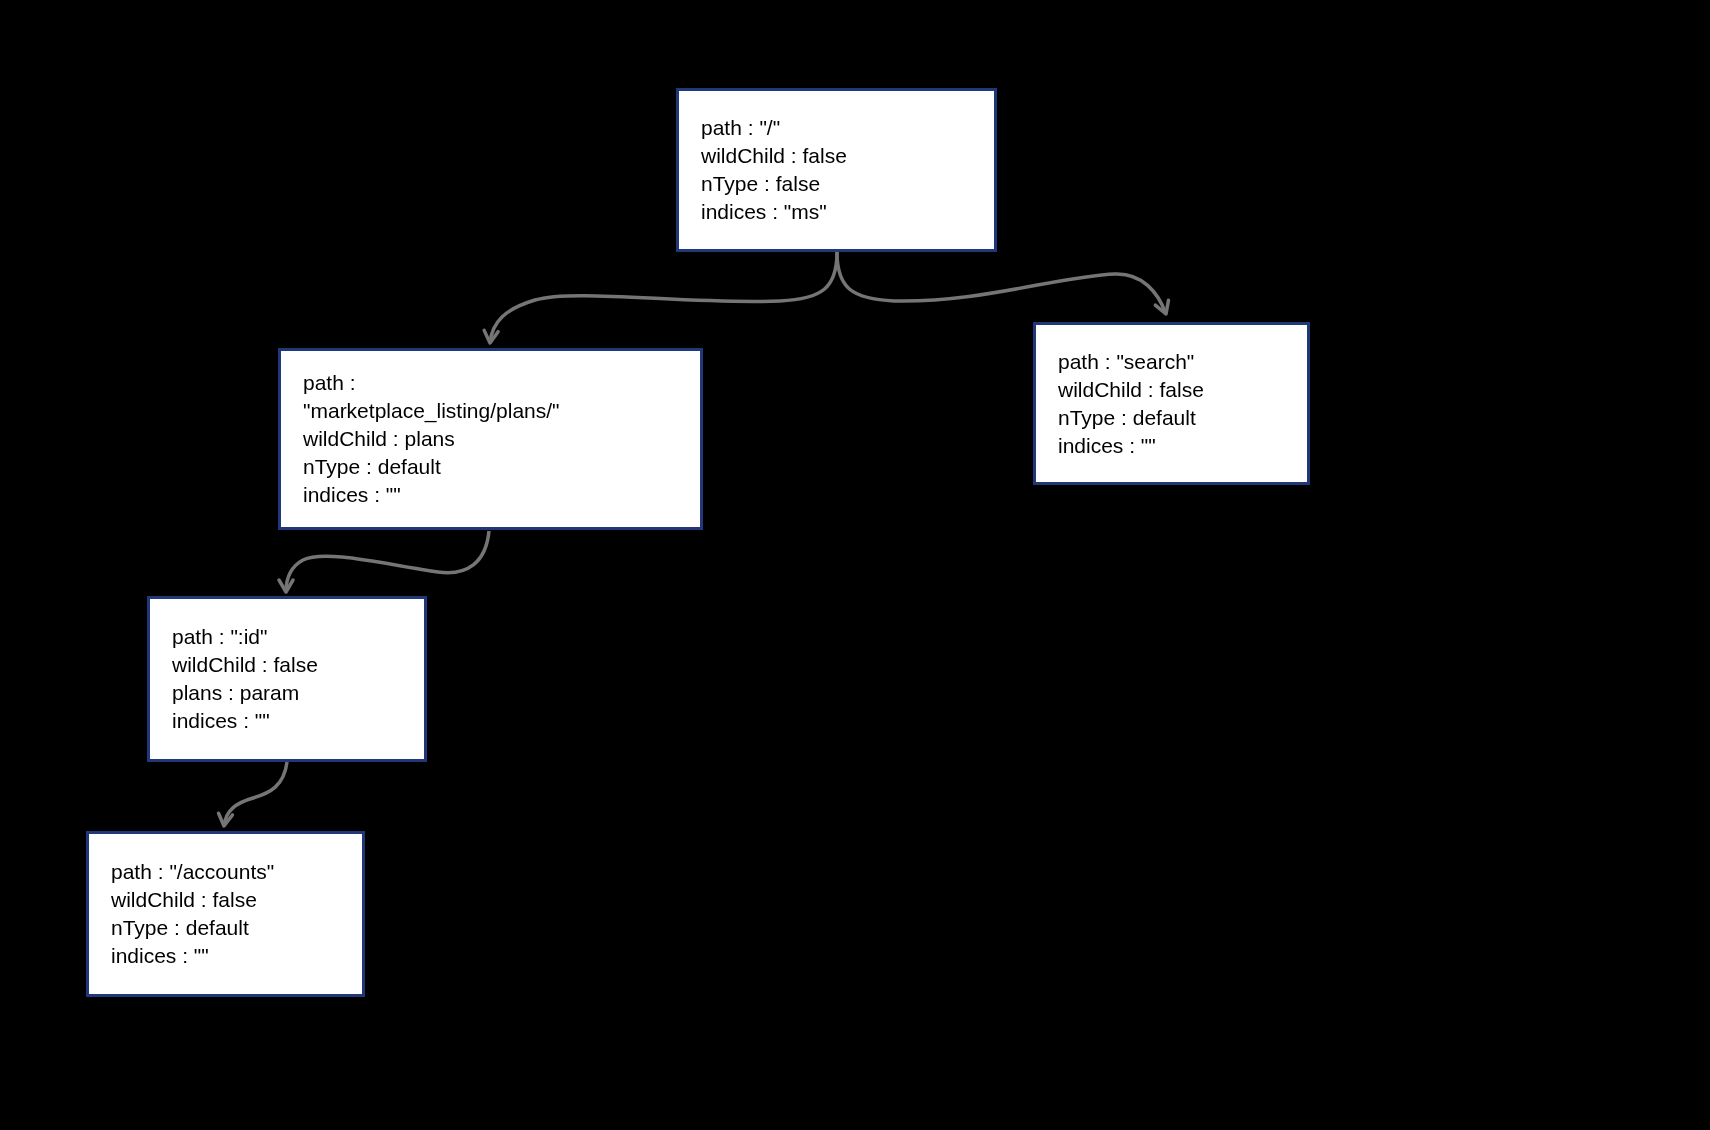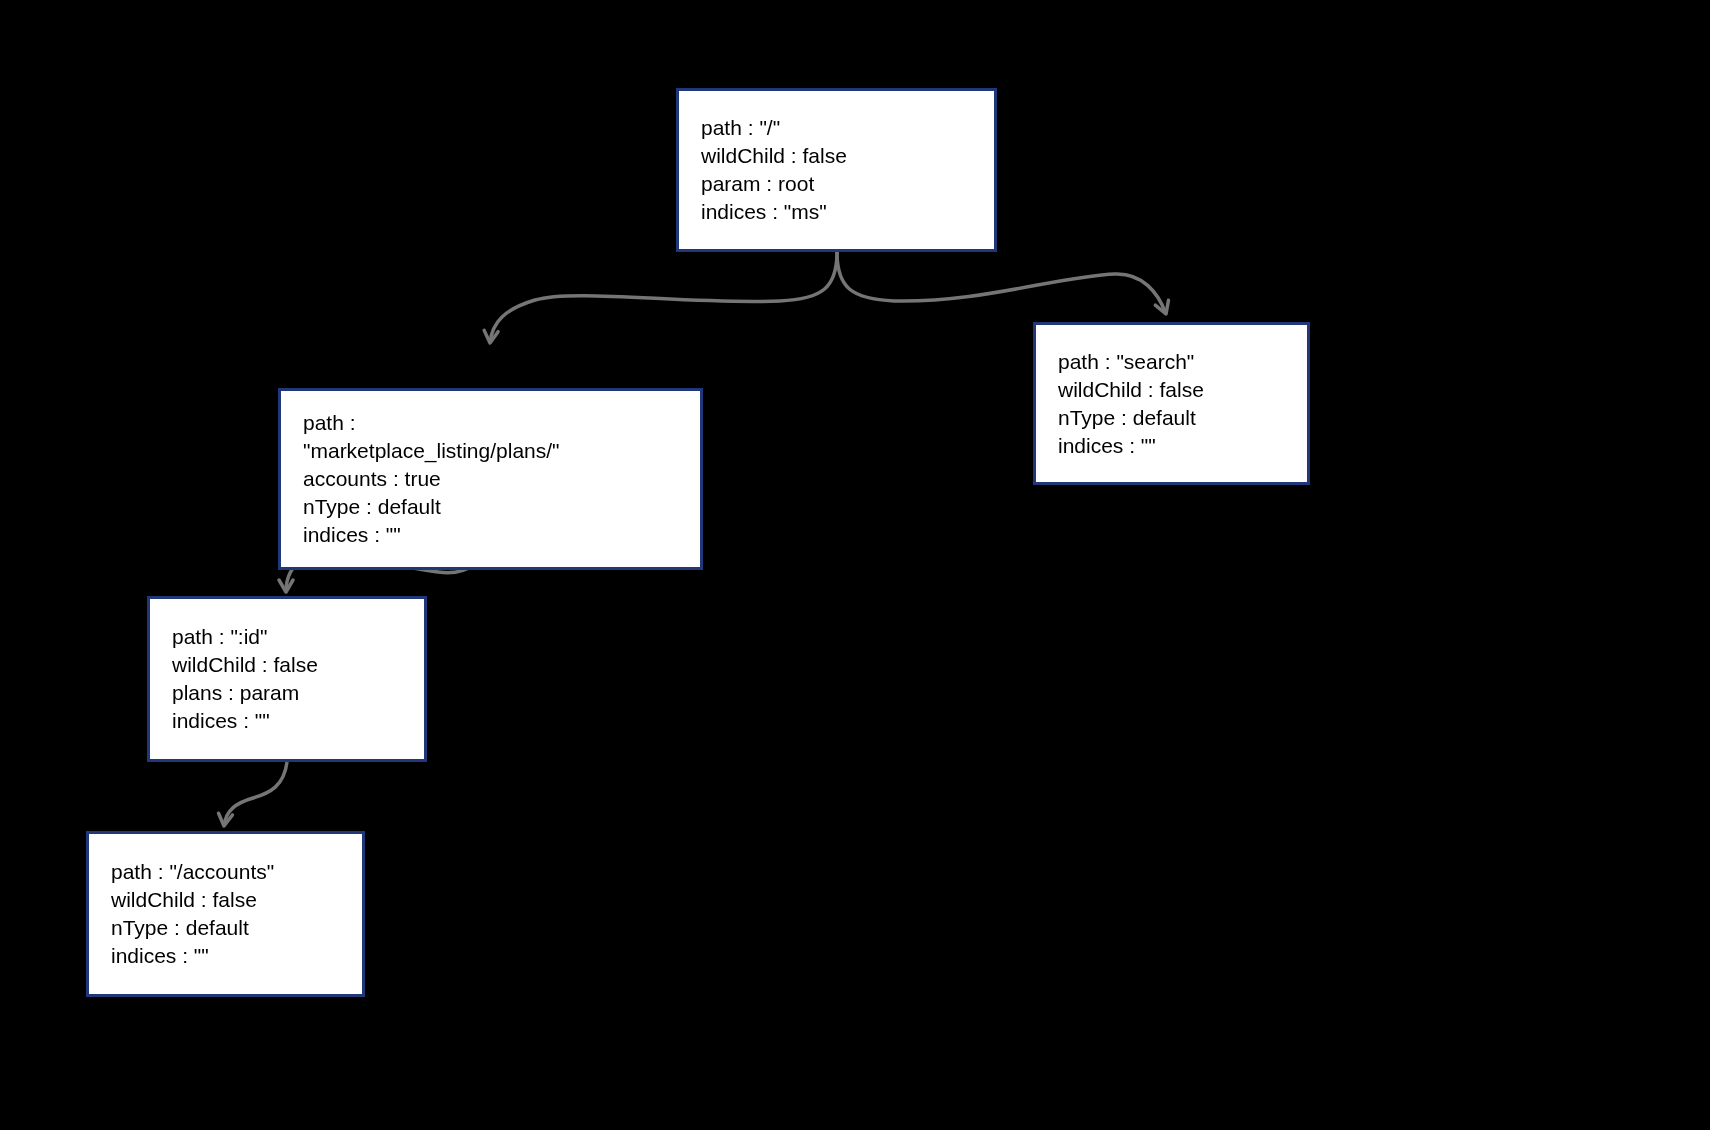--- a/index.html
+++ b/index.html
@@ -56,28 +56,28 @@
     <path class="edge" d="M 837 252 C 837 288 852 299 894 301 C 980 303 1060 276 1115 274 C 1142 273 1158 292 1166 314" fill="none" stroke="#757575" stroke-width="3.5" marker-end="url(#arrowhead)"></path>
 
     <path class="edge" d="M 489 531 C 486 562 468 576 438 572 C 388 565 325 549 303 560 C 290 567 286 579 286 592" fill="none" stroke="#757575" stroke-width="3.5" marker-end="url(#arrowhead)"></path>
 
     <path class="edge" d="M 287 762 C 284 786 270 793 253 798 C 236 803 226 810 224 826" fill="none" stroke="#757575" stroke-width="3.5" marker-end="url(#arrowhead)"></path>
   </svg>
 
   <div class="node" style="left: 676px; top: 88px; width: 321px; height: 164px; border-color: rgb(32, 55, 122); background: rgb(255, 255, 255); color: rgb(0, 0, 0);">
     <span class="line">path : "/"</span>
     <span class="line">wildChild : false</span>
-    <span class="line">param : root</span>
+    <span class="line">nType : false</span>
     <span class="line">indices : "ms"</span>
   </div>
 
-  <div class="node" style="left: 278px; top: 348px; width: 425px; height: 182px; border-color: rgb(32, 55, 122); background: rgb(255, 255, 255); color: rgb(0, 0, 0); margin-top: 40px;">
+  <div class="node" style="left: 278px; top: 348px; width: 425px; height: 182px; border-color: rgb(32, 55, 122); background: rgb(255, 255, 255); color: rgb(0, 0, 0);">
     <span class="line">path :</span>
     <span class="line">"marketplace_listing/plans/"</span>
-    <span class="line">accounts : true</span>
+    <span class="line">wildChild : plans</span>
     <span class="line">nType : default</span>
     <span class="line">indices : ""</span>
   </div>
 
   <div class="node" style="left: 1033px; top: 322px; width: 277px; height: 163px; border-color: rgb(32, 55, 122); background: rgb(255, 255, 255); color: rgb(0, 0, 0);">
     <span class="line">path : "search"</span>
     <span class="line">wildChild : false</span>
     <span class="line">nType : default</span>
     <span class="line">indices : ""</span>
   </div>

